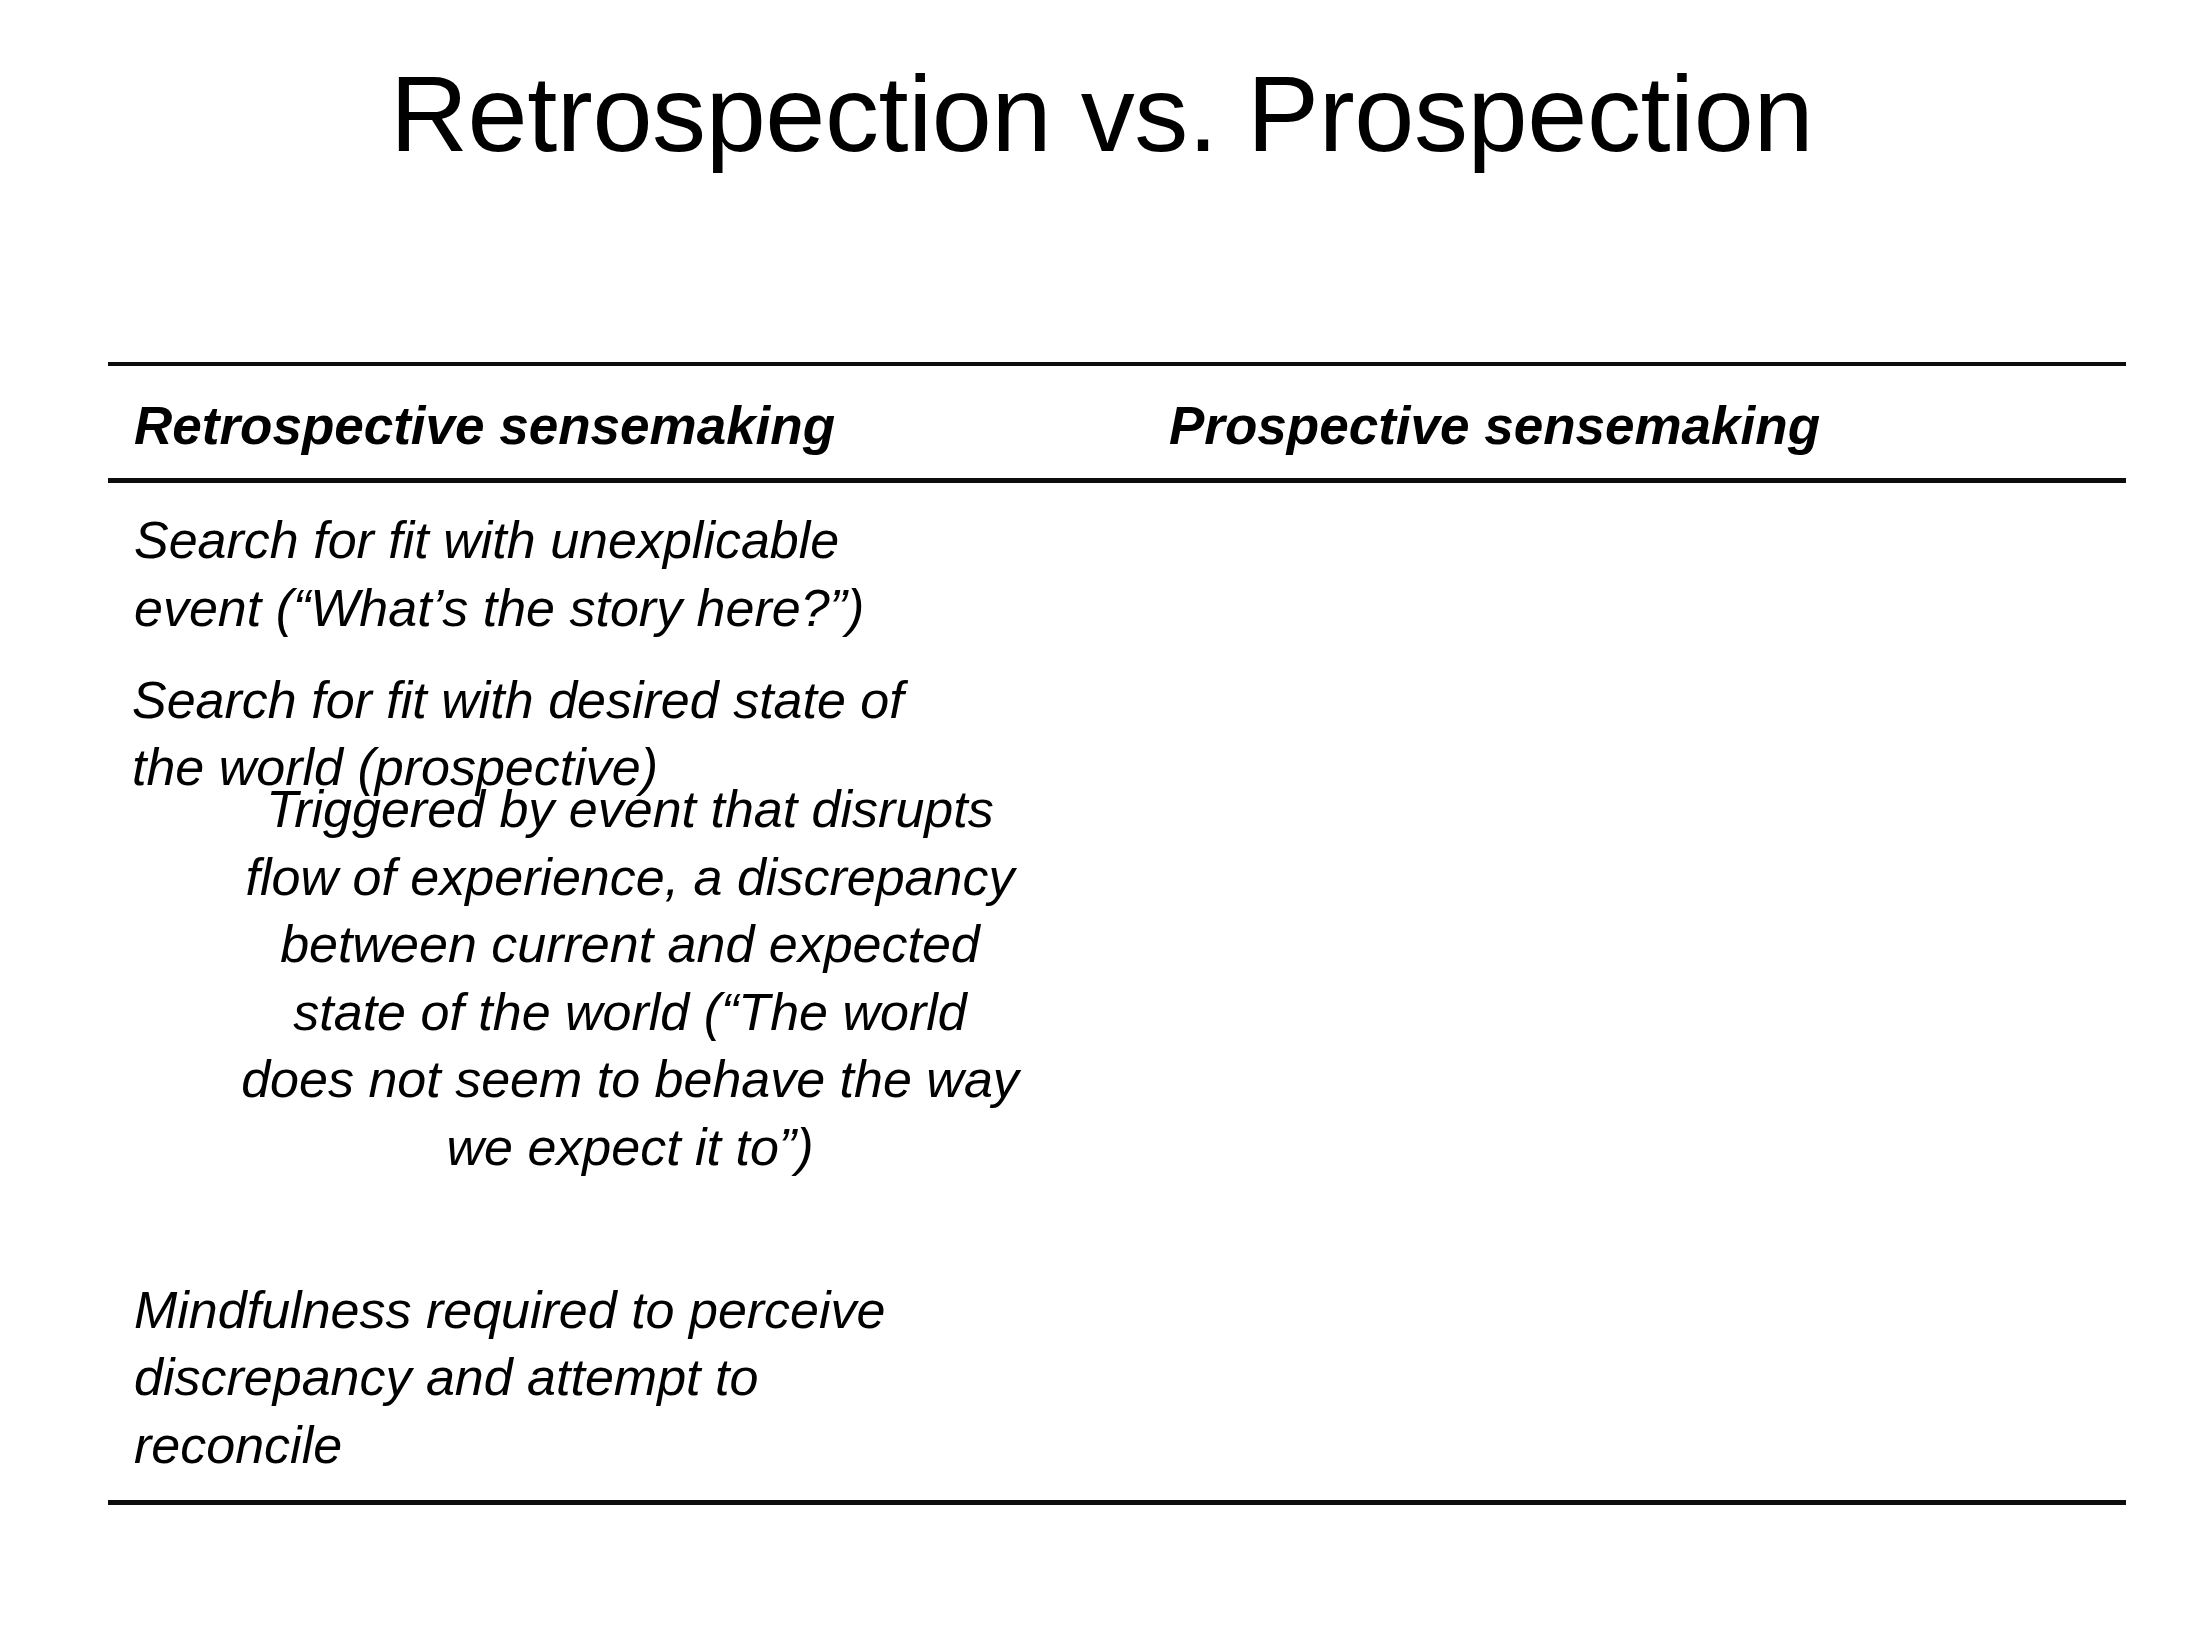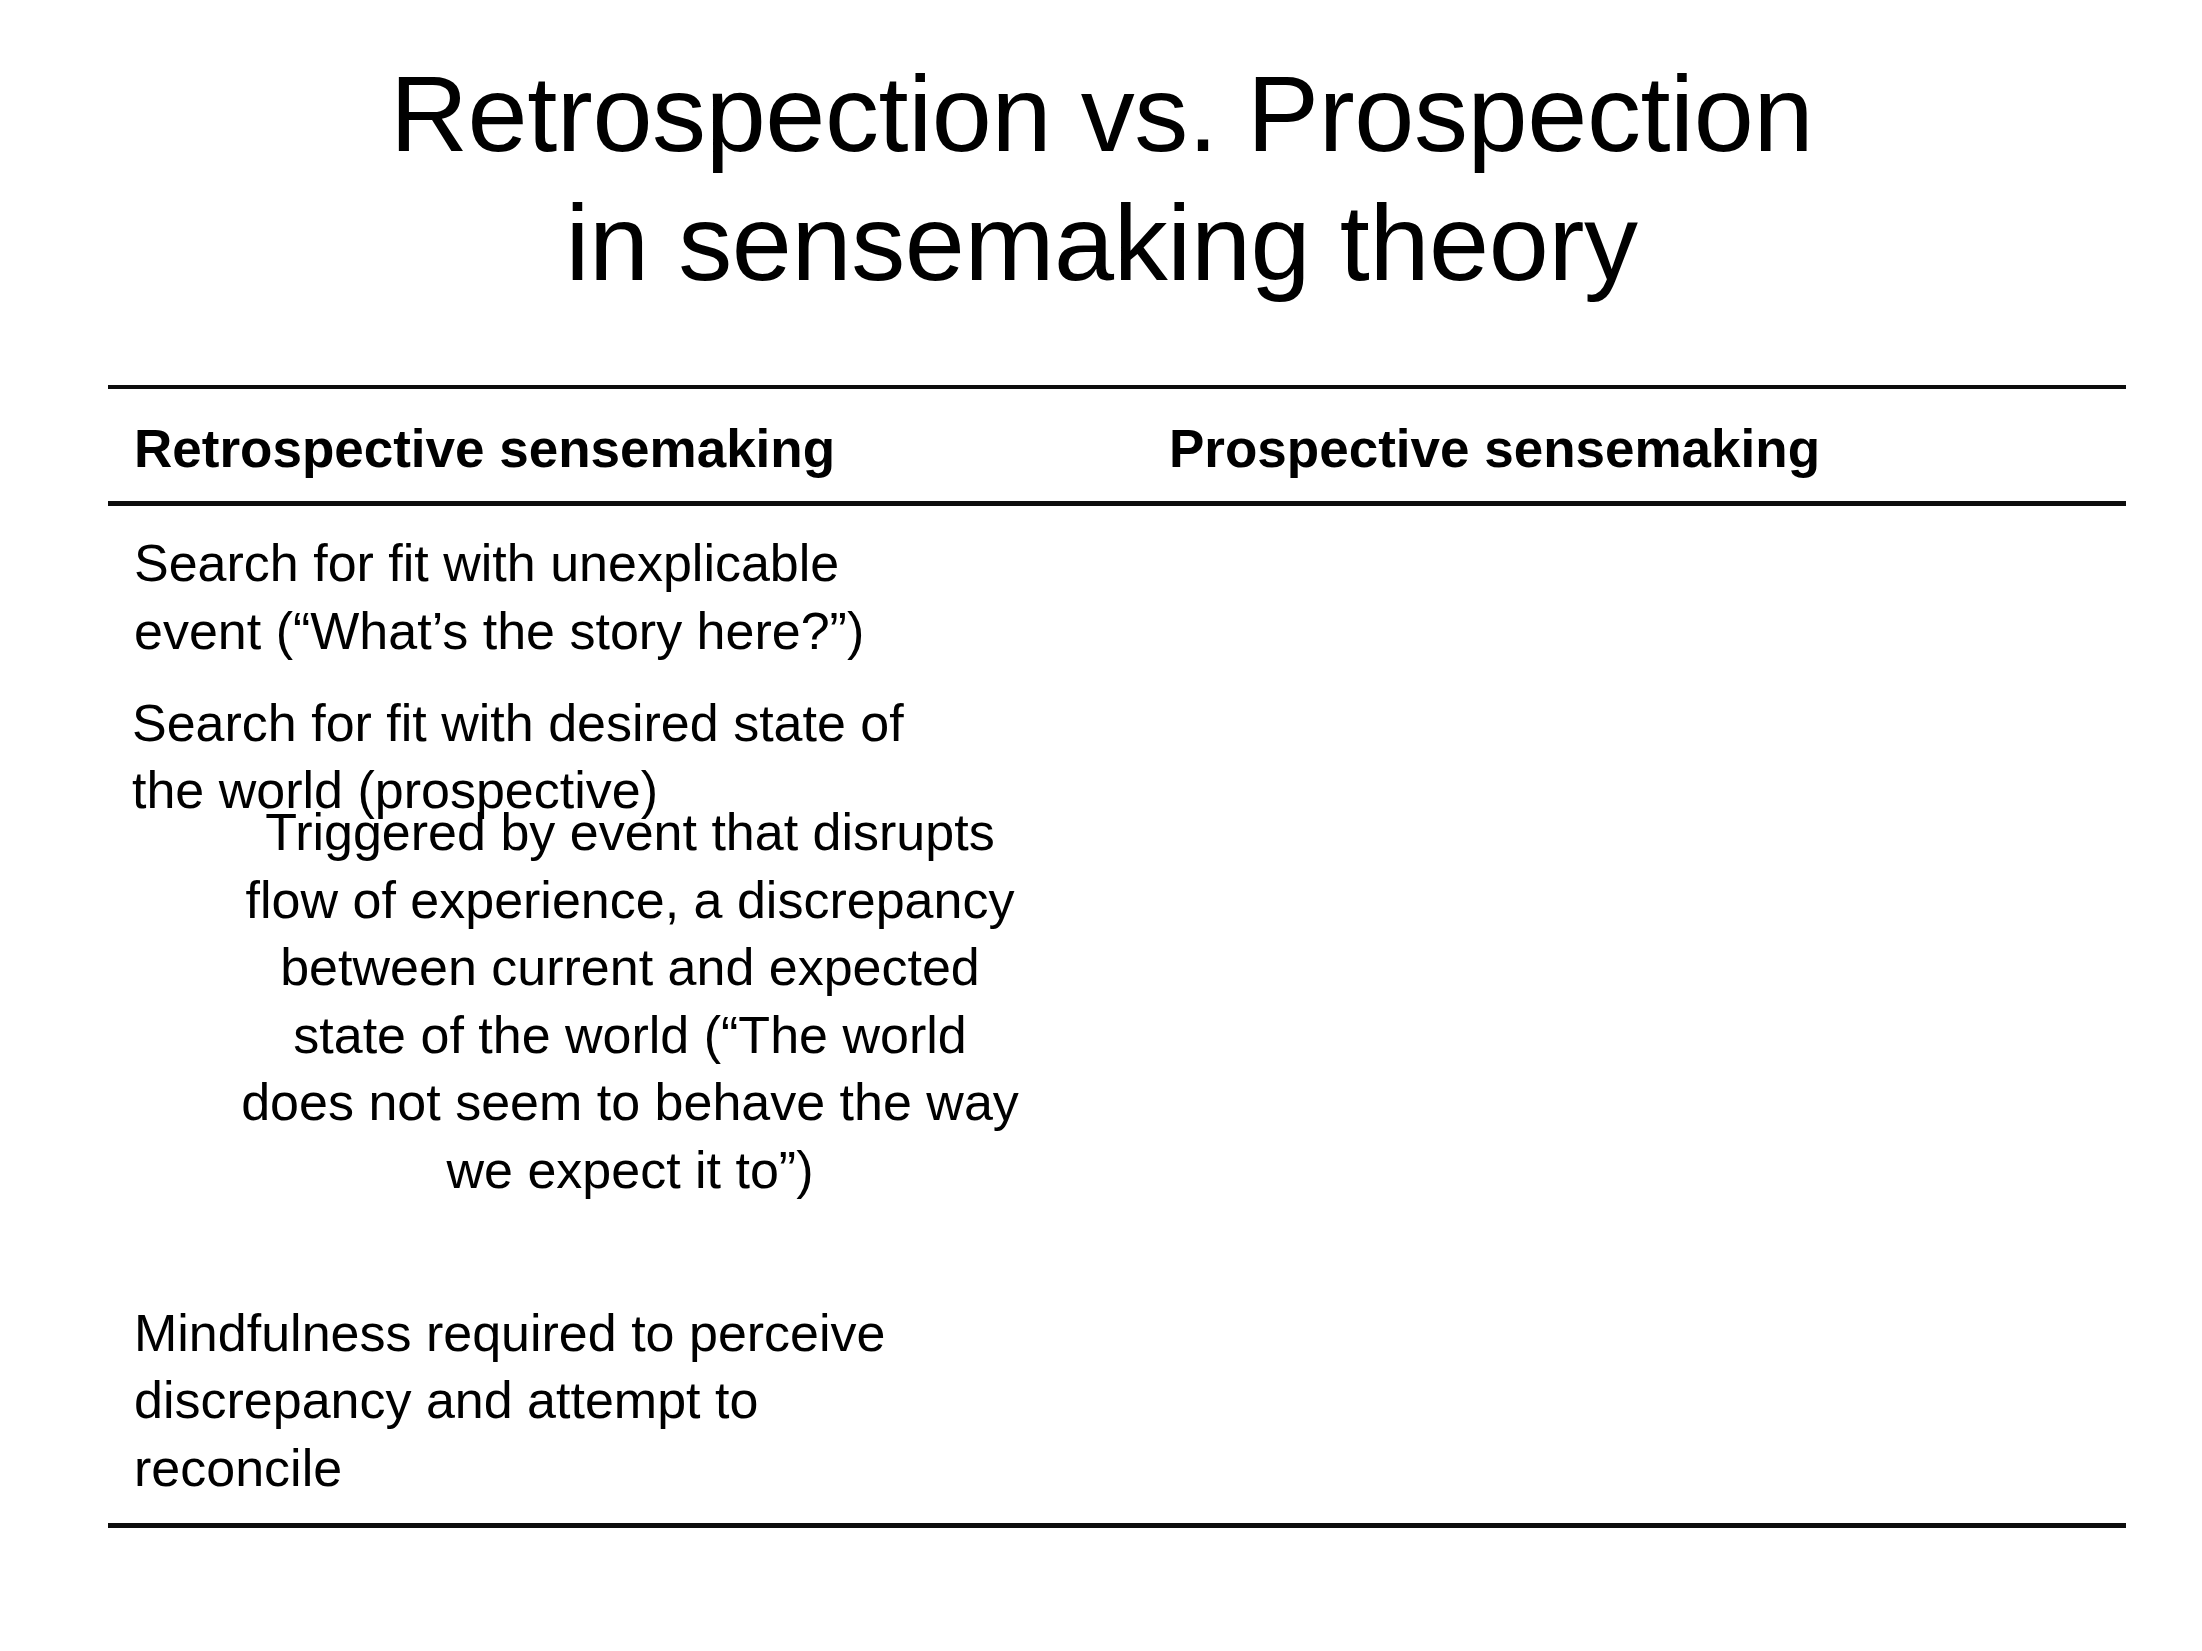--- a/index.html
+++ b/index.html
@@ -37,22 +37,23 @@
     font-weight: 400;
     line-height: 1.19;
     letter-spacing: -0.4px;
     white-space: nowrap;
   }
 
   
   .table-wrap {
     position: absolute;
     left: 108px;
-    top: 385px;
+    top: 362px;
     width: 2018px;
+    font-style: italic;
   }
 
   .rule {
     width: 100%;
     background: #0d0d0d;
     height: 4.3px;
   }
   .rule-top    { height: 4.3px; }
   .rule-header { height: 5.2px; }
   .rule-bottom { height: 4.3px; }
@@ -99,21 +100,20 @@
     white-space: pre-line;
   }
 </style>
 </head>
 <body>
 
 <div class="slide">
 
   <div class="title-block">
     <div class="title-line">Retrospection vs. Prospection</div>
-    <div class="title-line">in sensemaking theory</div>
   </div>
 
   <div class="table-wrap">
 
     <div class="rule rule-top"></div>
 
     <div class="row header-row">
       <div class="cell col-left">
         <span class="cell-text">Retrospective sensemaking</span>
       </div>

